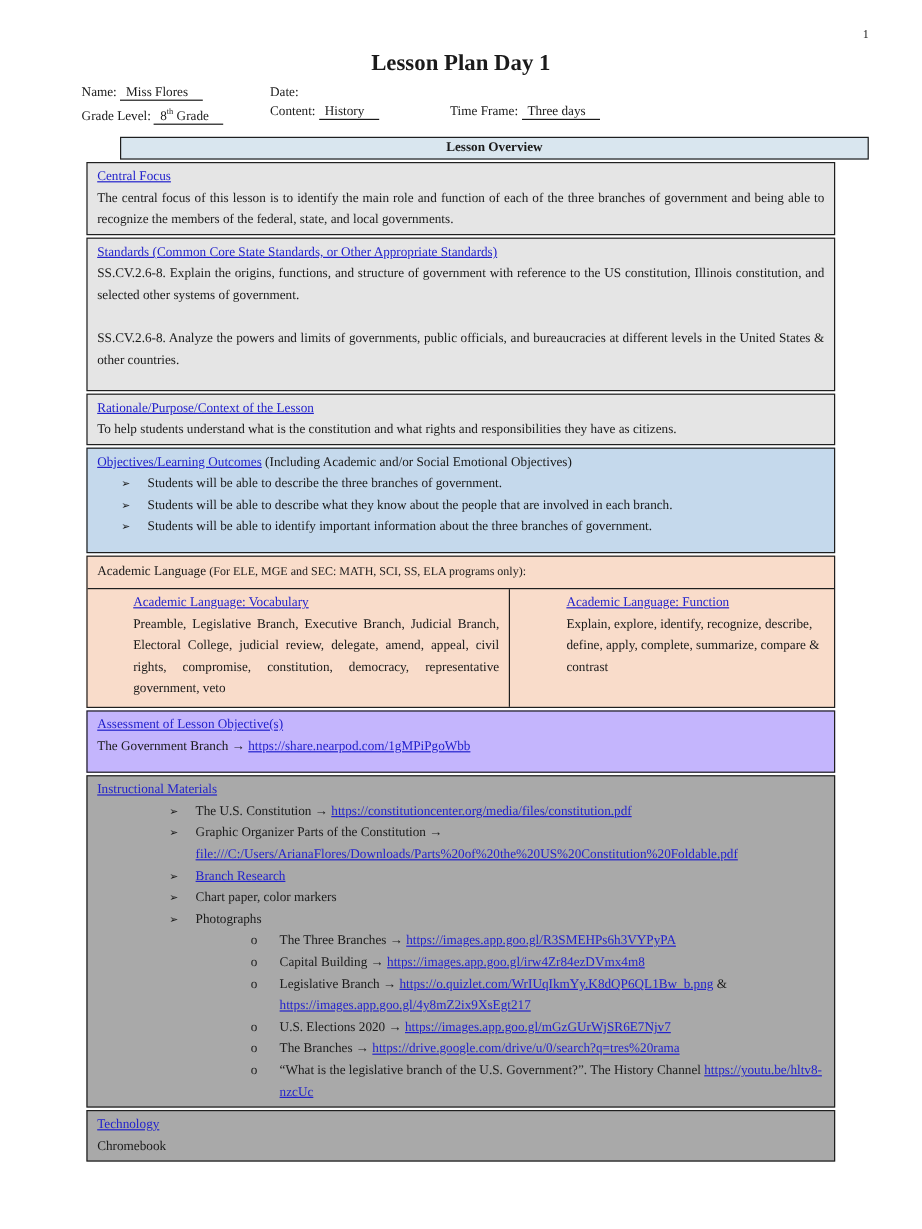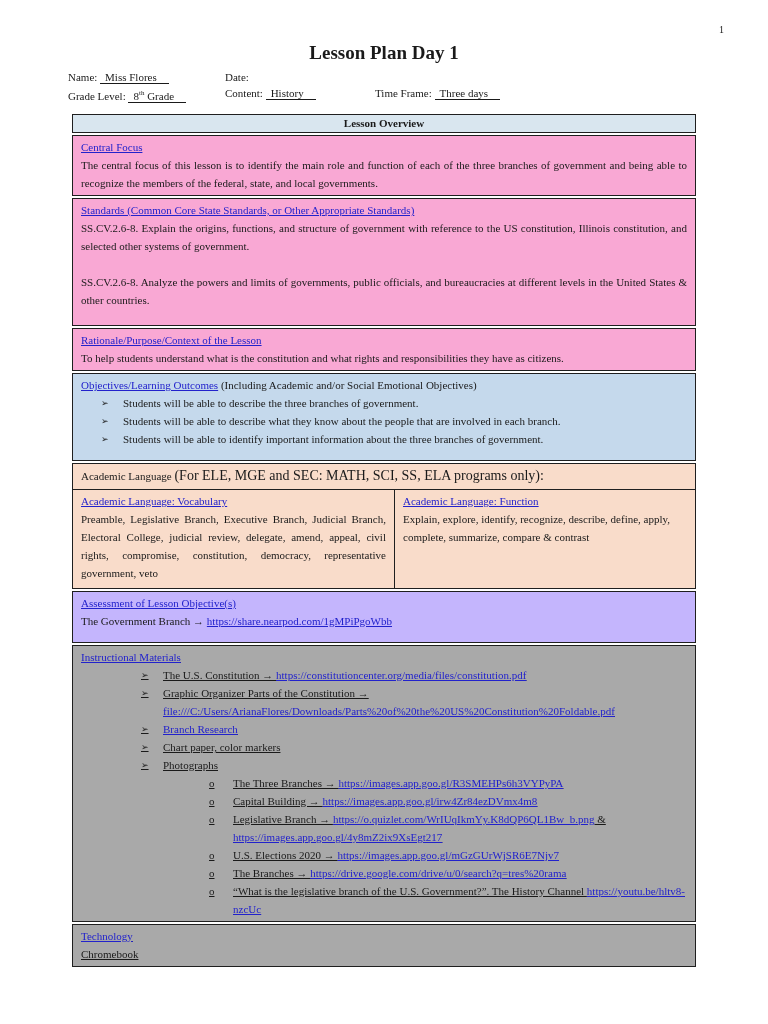--- a/index.html
+++ b/index.html
@@ -17,46 +17,46 @@
   .head-block { margin: 5px 0 0 68px; font-size: 11px; }
   .head-row { position: relative; height: 16px; line-height: 16px; }
   .hcol1 { position: absolute; left: 0; white-space: nowrap; }
   .hcol2 { position: absolute; left: 157px; white-space: nowrap; }
   .hcol3 { position: absolute; left: 307px; white-space: nowrap; }
   .uval { border-bottom: 1px solid #1a1a1a; padding: 0 12px 0 5px; }
   sup { font-size: 7px; }
 
   .tbl { margin: 13px 0 0 72px; width: 624px; font-size: 11px; line-height: 18px; }
   .sec { border: 1.5px solid #1f1f1f; margin-bottom: 2px; padding: 2px 8px 3px 8px; width: 624px; }
-  .sec-overview { background: #d9e6ef; text-align: center; font-weight: bold; padding: 0 8px; line-height: 17px; }
-  .green  { background: #f9a8d4; font-family: Liberation Serif, serif; }
+  .sec-overview { background: #d9e6ef; text-align: center; font-weight: bold; padding: 0 8px; line-height: 17px; margin-left: 28px; }
+  .green  { background: #e5e5e5; font-family: Liberation Serif, serif; }
   .blue   { background: #c5d9ec; }
   .salmon { background: #f9dcca; padding: 0; }
   .lgray  { background: #c4b5fd; }
-  .gray   { background: #a9a9a9; text-decoration: underline; }
+  .gray   { background: #a9a9a9; }
   .lnk { color: #2222cc; text-decoration: underline; cursor: pointer; }
   .brk { overflow-wrap: anywhere; }
   .just { text-align: justify; }
   .pad-b-lg { padding-bottom: 16px; }
   .pad-b-md { padding-bottom: 12px; }
   .para-gap { margin-bottom: 18px; }
 
   .li { display: flex; }
   .li .g { flex: none; width: 22px; font-size: 9px; }
   .li .t { flex: 1; min-width: 0; }
   .obj-li { margin-left: 20px; }
   .mat-li { margin-left: 60px; }
   .sub-li { margin-left: 128px; }
   .sub-li .g { width: 24px; font-size: 11px; }
 
   .acad-head { padding: 3px 8px 4px 8px; border-bottom: 1.5px solid #1f1f1f; }
-  .acad-small { font-size: 14px; }
+  .acad-small { font-size: 10px; }
   .acad-cols { display: flex; }
-  .acad-col-left { width: 322px; border-right: 1.5px solid #1f1f1f; padding: 2px 8px 6px 8px; }
-  .acad-col-right { flex: 1; padding: 2px 8px 6px 8px; }
+  .acad-col-left { width: 322px; border-right: 1.5px solid #1f1f1f; padding: 2px 8px 6px 8px; margin-left: 30px; }
+  .acad-col-right { flex: 1; padding: 2px 8px 6px 8px; margin-left: 39px; }
 </style>
 </head>
 <body>
 
 <div class="page-number">1</div>
 
 <div class="doc-title">Lesson Plan Day 1</div>
 
 <div class="head-block">
   <div class="head-row">

